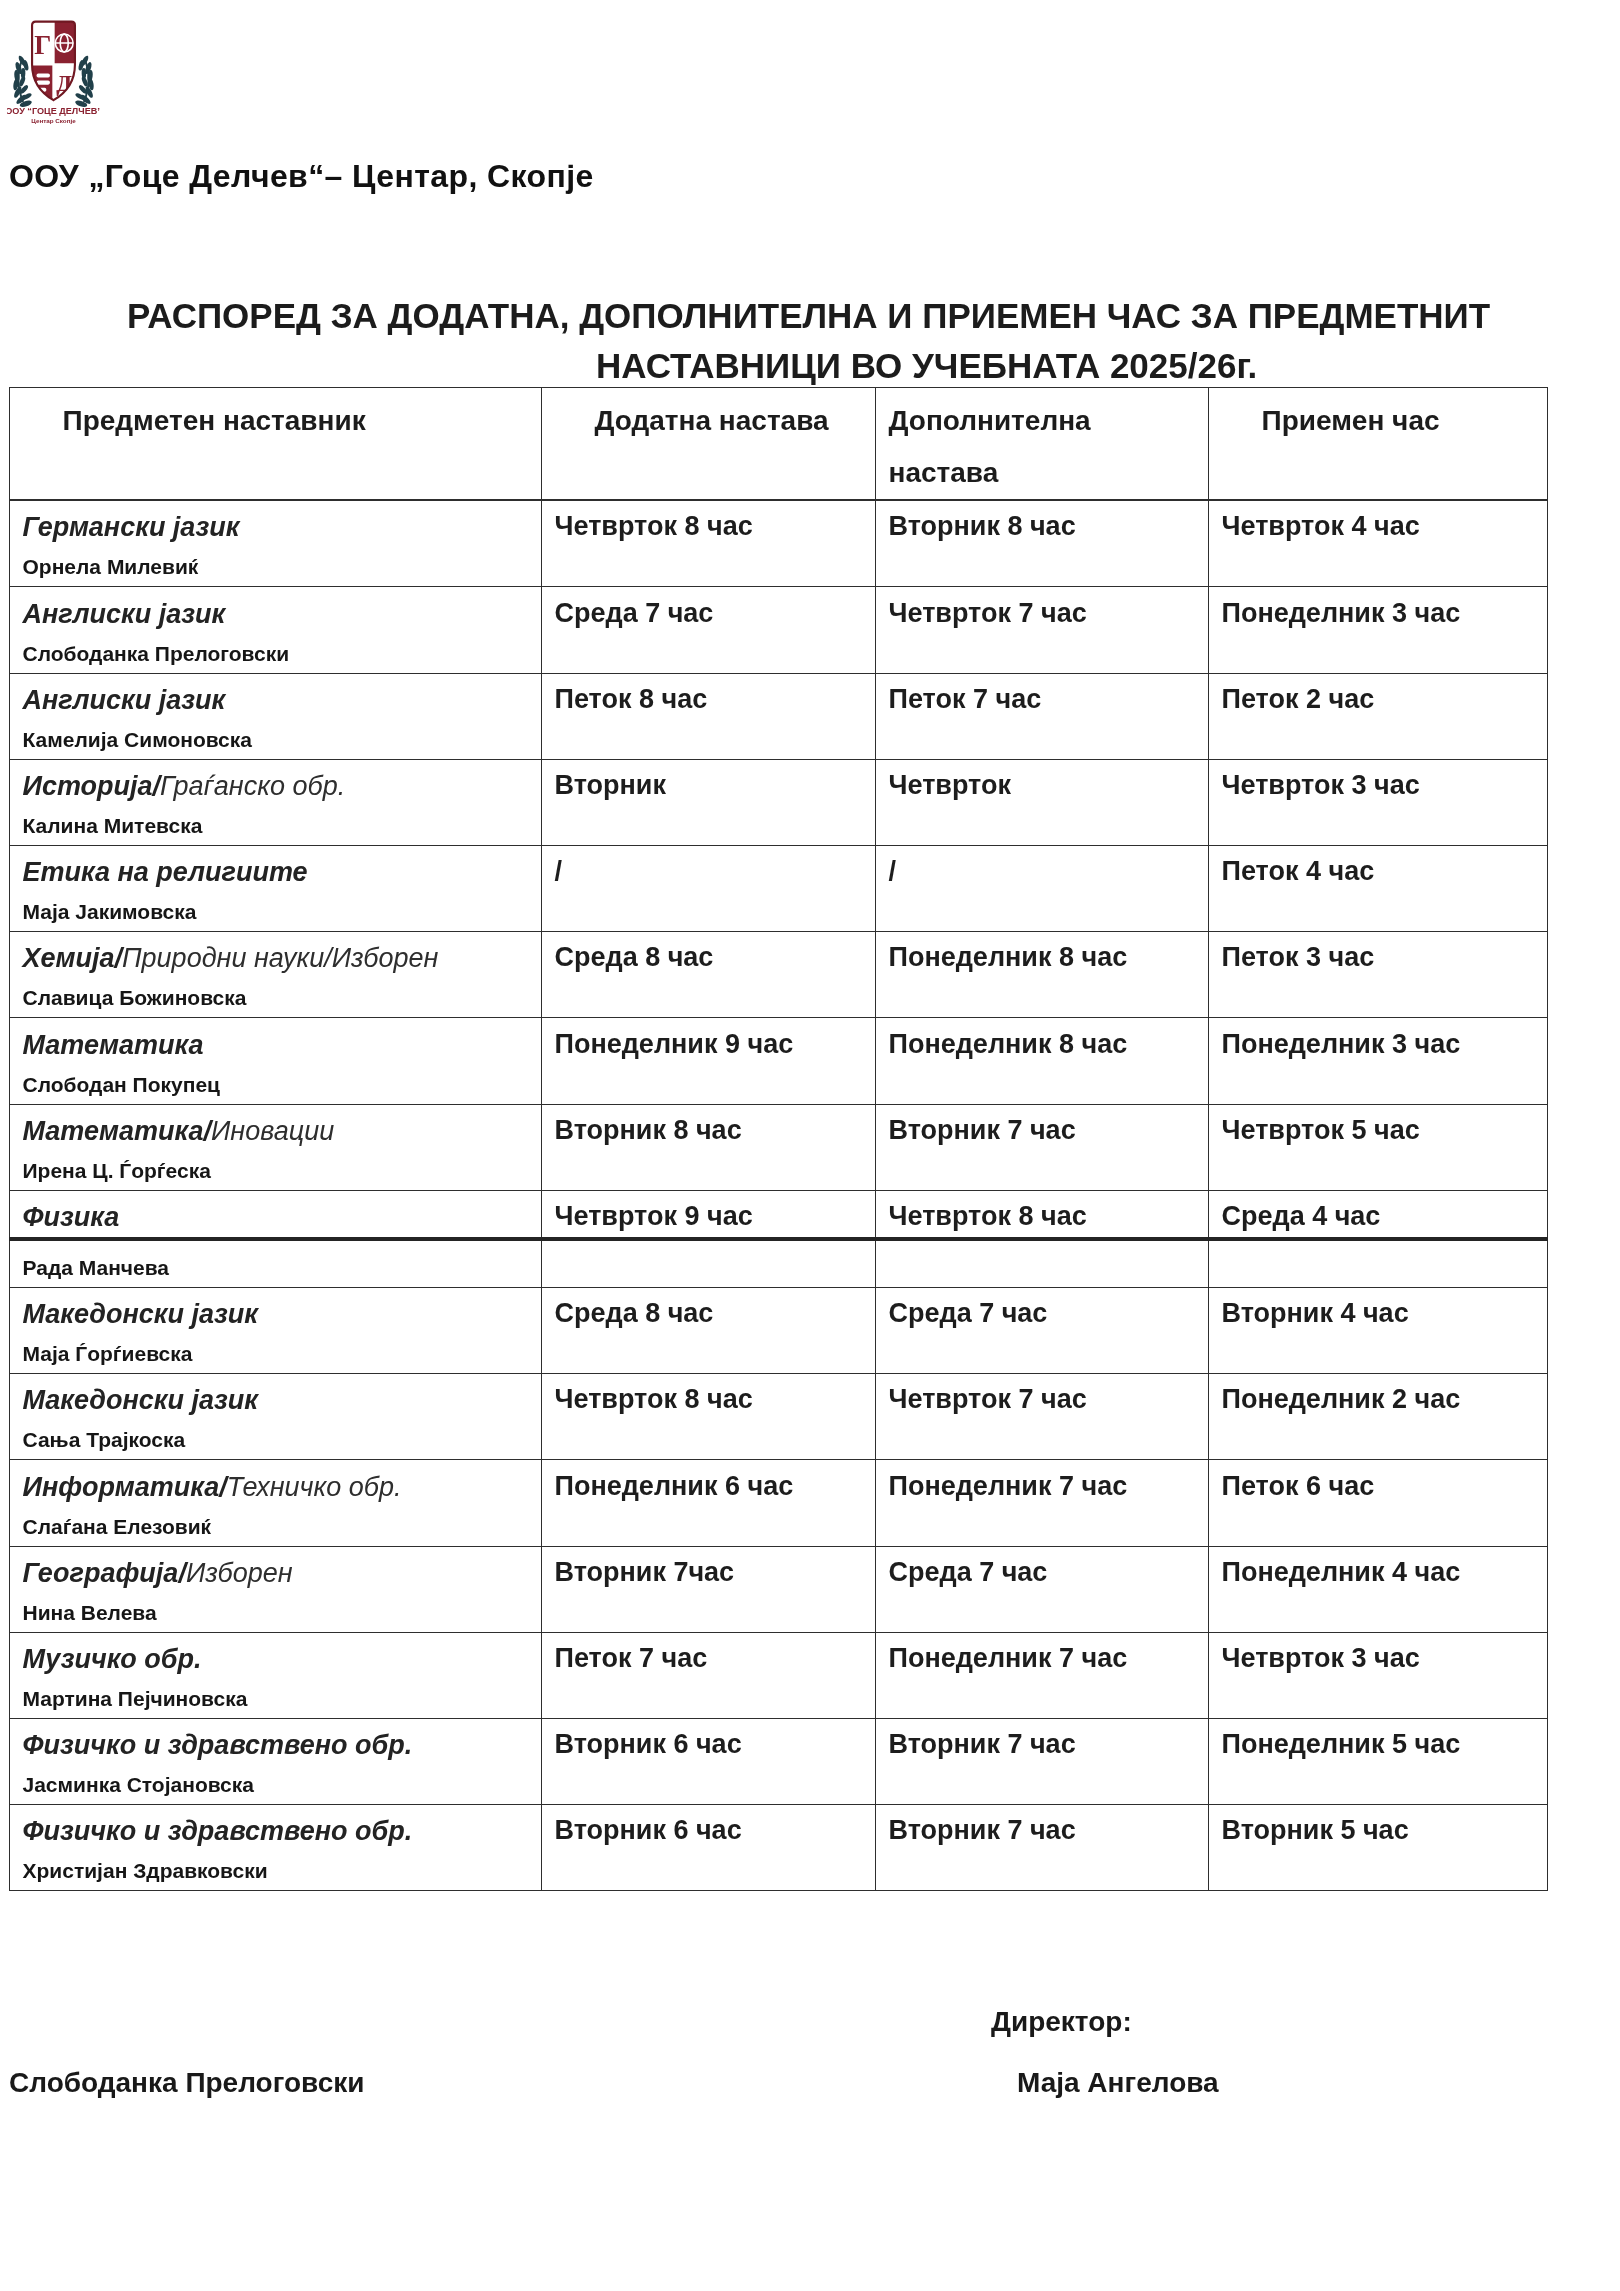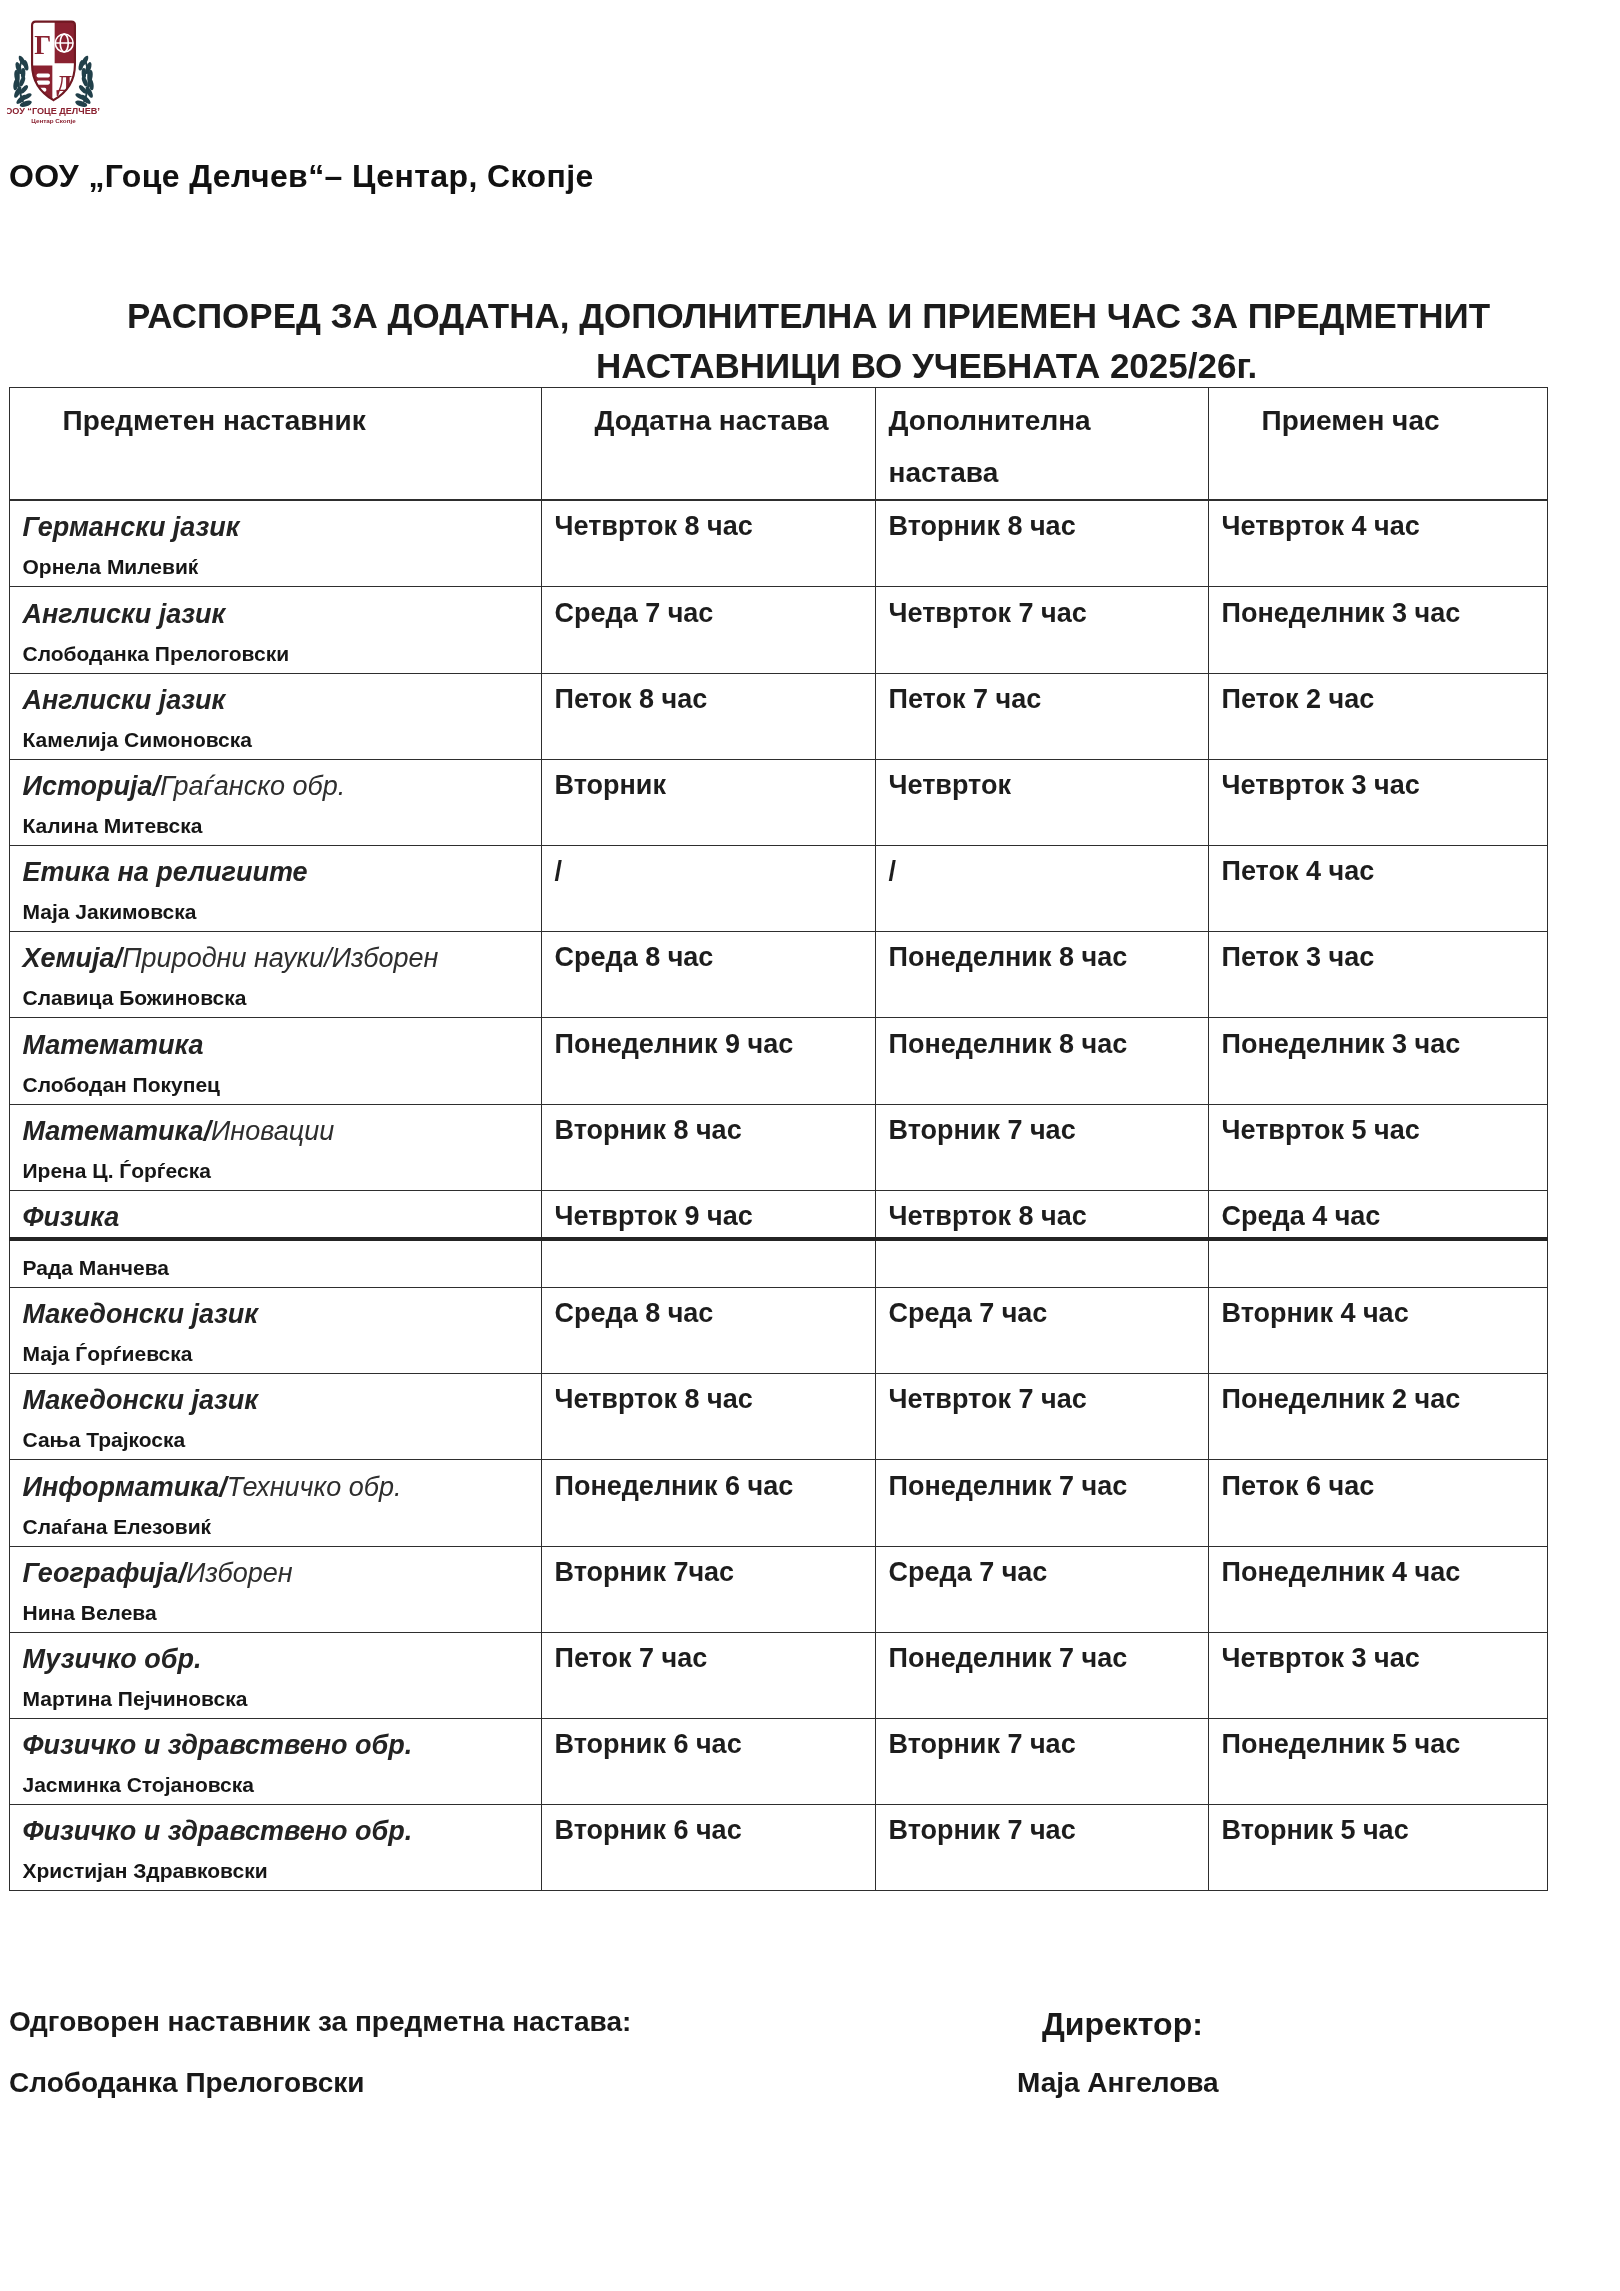--- a/index.html
+++ b/index.html
@@ -34,21 +34,21 @@
   #sched tbody tr.short{height:41px;}
   #sched tbody tr.thick-top td{border-top:4.5px solid #242424;}
   .subject{font-size:27px;line-height:39px;white-space:nowrap;}
   .subj-strong{font-weight:bold;font-style:italic;color:#232323;text-align:center;}
   .subj-light{font-weight:normal;font-style:italic;color:#2e2e2e;}
   .teacher{font-size:21px;font-weight:bold;line-height:39px;color:#161616;white-space:nowrap;}
   .c-val{font-size:27px;font-weight:bold;line-height:36px;color:#1d1d1d;white-space:nowrap;}
 
   
   .footer-label-left{position:absolute;left:9px;top:2006px;font-size:28px;font-weight:bold;white-space:nowrap;}
-  .footer-label-right{position:absolute;left:1042px;top:2006px;font-size:32px;font-weight:bold;white-space:nowrap;}
+  .footer-label-right{position:absolute;left:991px;top:2006px;font-size:28px;font-weight:bold;white-space:nowrap;}
   .footer-name-left{position:absolute;left:9px;top:2067px;font-size:28px;font-weight:bold;white-space:nowrap;}
   .footer-name-right{position:absolute;left:1017px;top:2067px;font-size:28px;font-weight:bold;white-space:nowrap;}
 </style>
 </head>
 <body>
 
 <div id="page">
 
   <svg id="logo" viewBox="0 0 100 122" xmlns="http://www.w3.org/2000/svg">
     <defs>
@@ -280,19 +280,18 @@
             <div class="subject"><span class="subj-strong">Физичко и здравствено обр.</span></div>
             <div class="teacher">Христијан Здравковски</div>
           </td>
           <td class="c-val">Вторник 6 час</td>
           <td class="c-val">Вторник 7 час</td>
           <td class="c-val">Вторник 5 час</td>
         </tr>
       </tbody>
   </table>
 
-  <div class="footer-label-left">Одговорен наставник за предметна настава:</div>
   <div class="footer-label-right">Директор:</div>
   <div class="footer-name-left">Слободанка Прелоговски</div>
   <div class="footer-name-right">Маја Ангелова</div>
 
 </div>
 
 
 </body></html>

